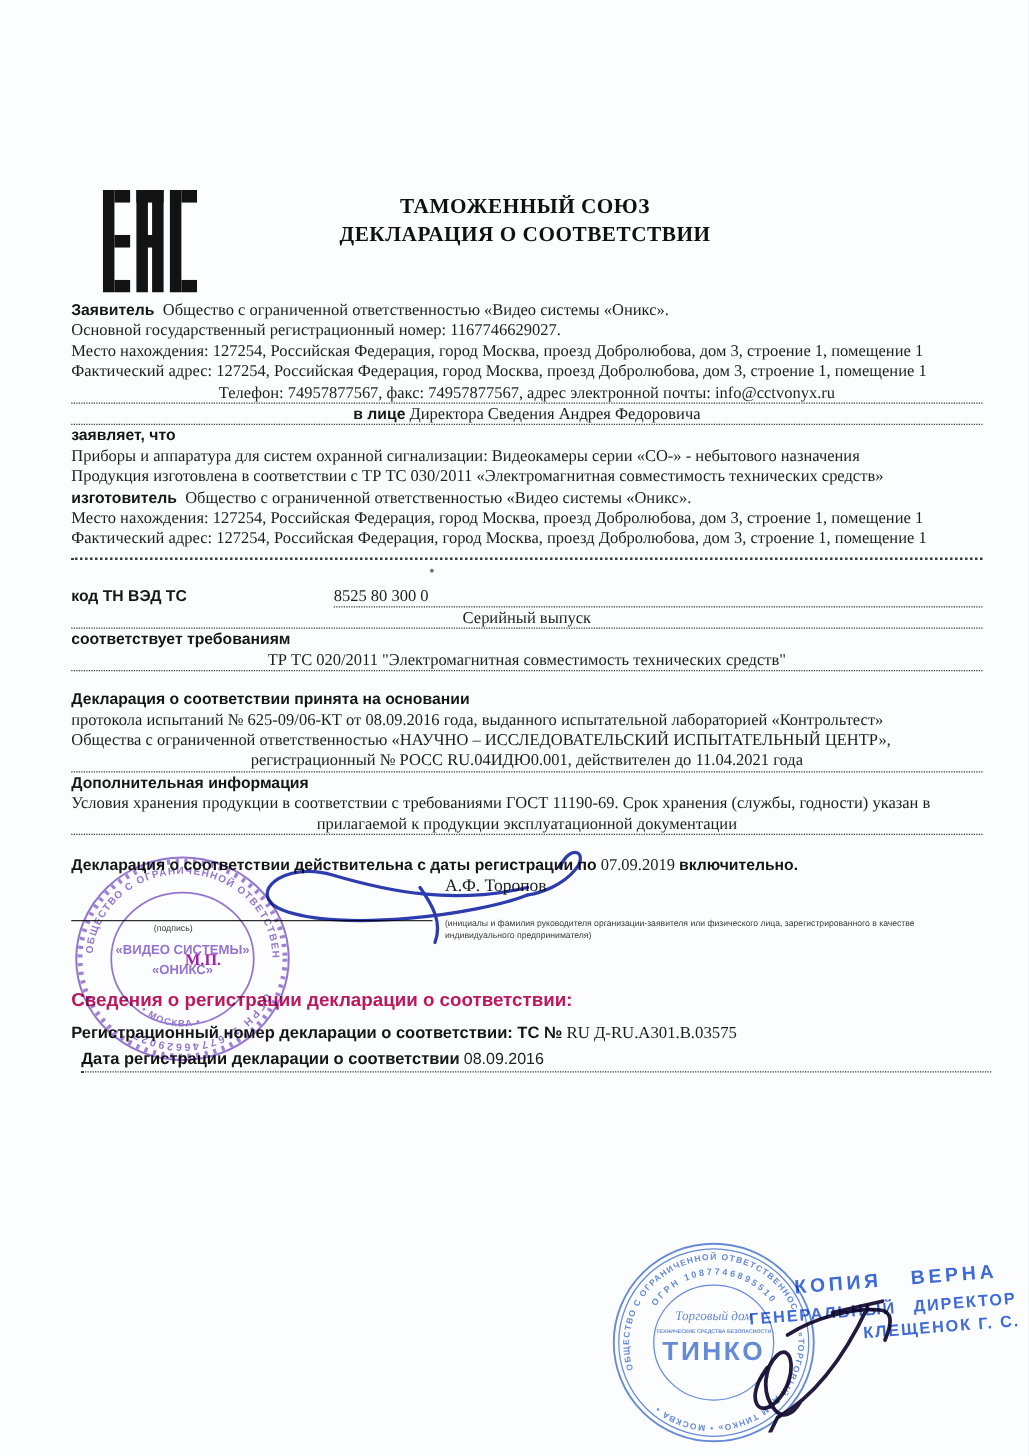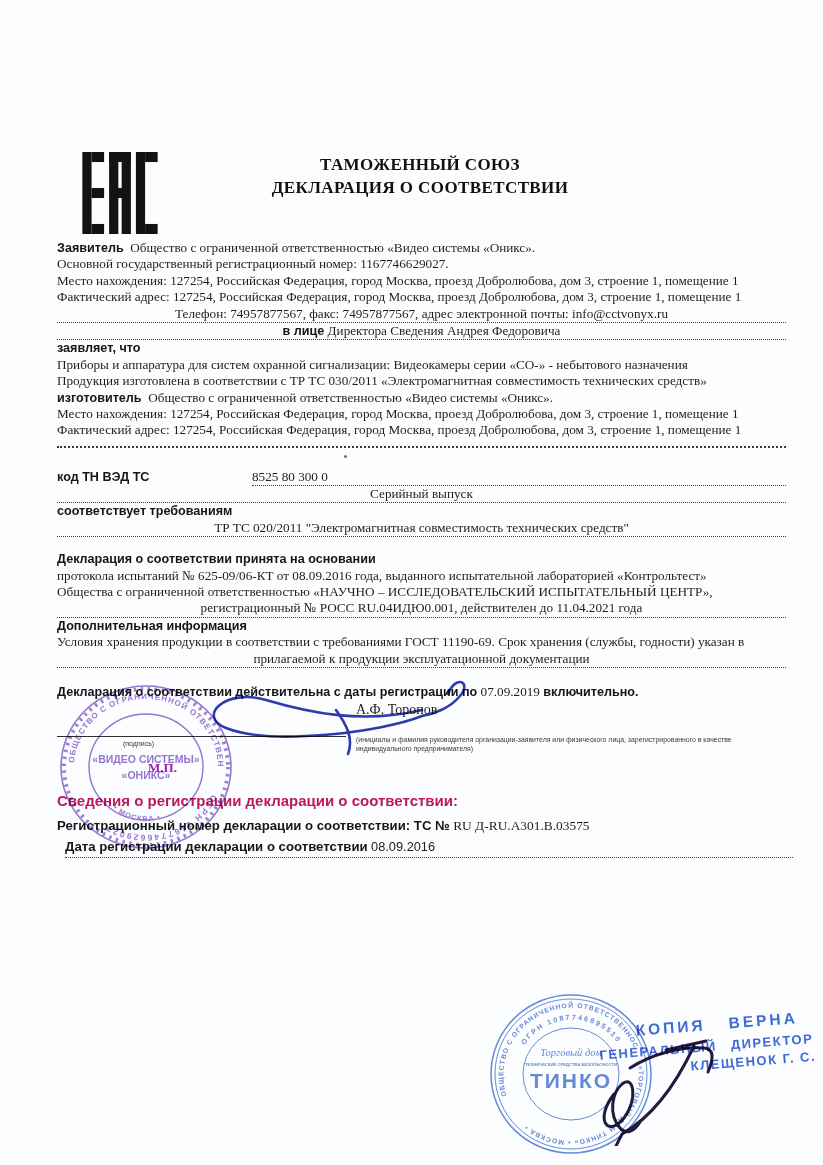--- a/index.html
+++ b/index.html
@@ -9,21 +9,21 @@
   .eac{position:absolute;left:82px;top:152px;}
   .title{position:absolute;left:200px;top:153px;width:440px;text-align:center;
          font-weight:bold;font-size:17px;line-height:23px;letter-spacing:.4px;color:#111;}
   
   .doc{position:absolute;left:57px;top:240px;width:729px;font-size:13.2px;}
   .ln{height:16.4px;line-height:16.3px;white-space:nowrap;}
   .u{border-bottom:1px dotted #3c3c3c;text-align:center;}
   .lbl{font-family:"Liberation Sans", sans-serif;font-weight:bold;font-size:12.6px;color:#161616;}
   .sep{margin-top:7px;height:0;border-top:2px dotted #3a3a3a;}
   .row{display:flex;margin-top:21px;}
-  .row .c1{width:195px;}
+  .row .c1{width:210px;}
   .row .c2{flex:1;border-bottom:1px dotted #3c3c3c;}
   .mt14{margin-top:14px;}
   .mt16{margin-top:16px;}
   
   .sigline{position:absolute;left:57px;top:736px;width:289px;border-top:1.5px solid #2e2e2e;}
   .sigcap{position:absolute;left:123px;top:740px;font-family:"Liberation Sans",sans-serif;
           font-size:7px;color:#3a3a3a;}
   .signer{position:absolute;left:356px;top:702px;font-size:14px;}
   .signote{position:absolute;left:356px;top:736px;width:420px;font-family:"Liberation Sans",sans-serif;
            font-size:6.9px;line-height:8.6px;color:#3a3a3a;}

